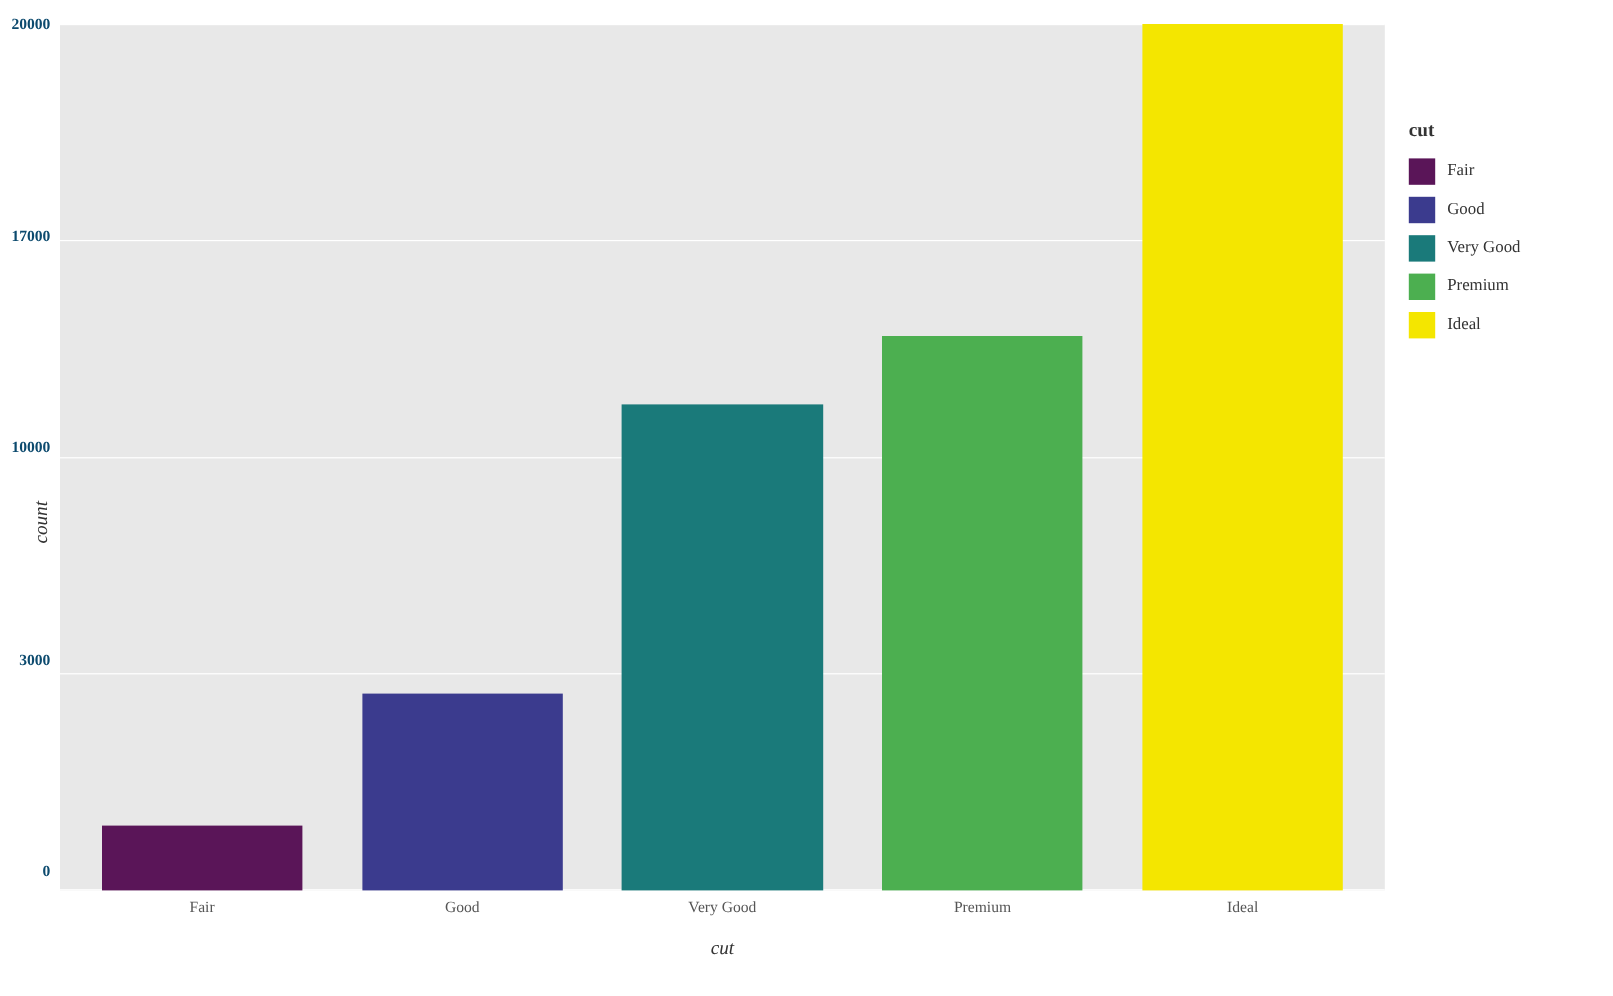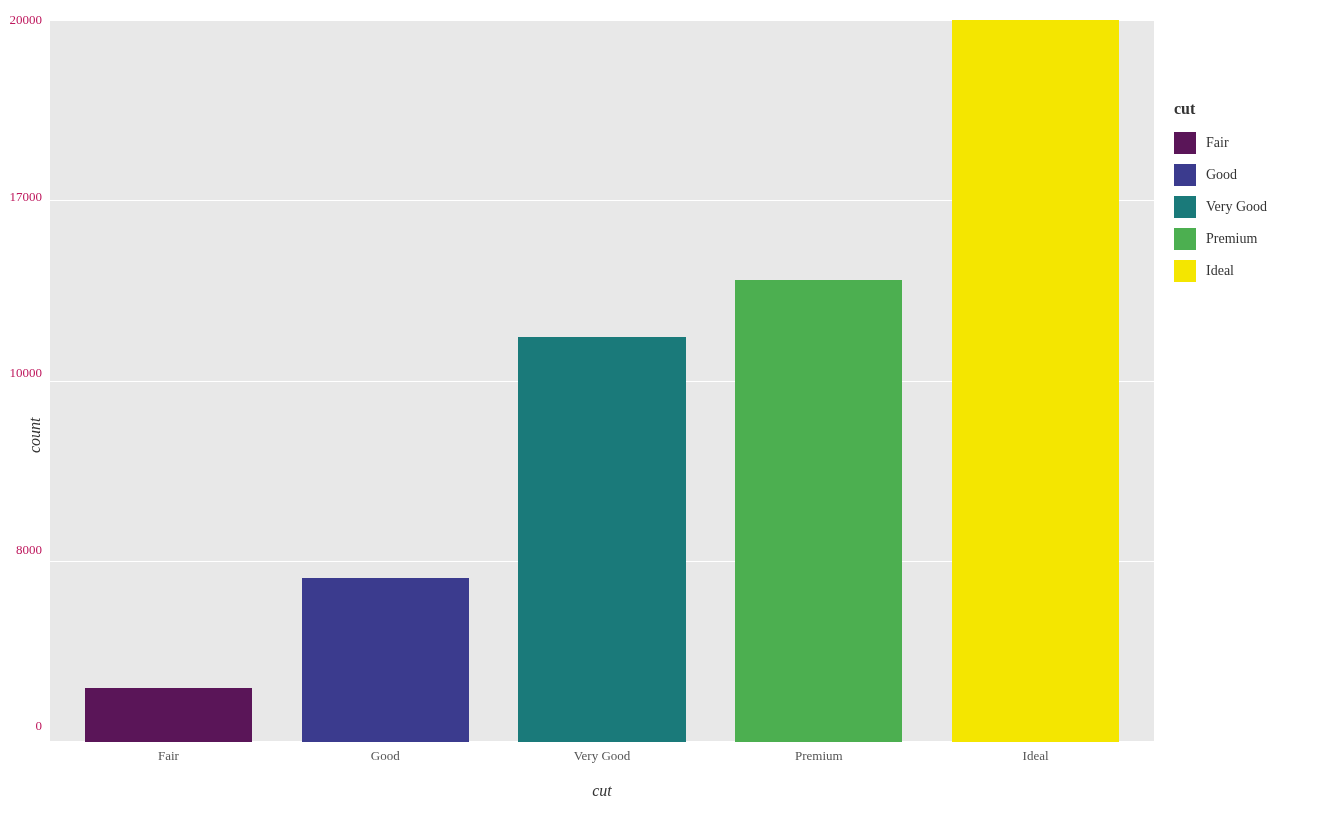--- a/index.html
+++ b/index.html
@@ -88,24 +88,25 @@
       bottom: 0;
       display: flex;
       flex-direction: column;
       justify-content: space-between;
       width: 50px;
       pointer-events: none;
     }
 
     .y-tick-label {
       font-size: 13px;
-      color: #be185d;
+      color: #0c4a6e;
       text-align: right;
       padding-right: 8px;
       transform: translateY(-50%);
+      font-weight: bold;
     }
     .y-tick-label:first-child {
       transform: translateY(-50%);
     }
 
     
     .bars-container {
       position: absolute;
       bottom: 0;
       left: 0;
@@ -208,21 +209,21 @@
               <div class="grid-line"></div>
               <div class="grid-line"></div>
               <div class="grid-line"></div>
               <div class="grid-line"></div>
             </div>
 
           <div class="y-ticks" id="y-ticks">
               <div class="y-tick-label">20000</div>
               <div class="y-tick-label">17000</div>
               <div class="y-tick-label">10000</div>
-              <div class="y-tick-label">8000</div>
+              <div class="y-tick-label">3000</div>
               <div class="y-tick-label">0</div>
             </div>
 
           <div class="bars-container" id="bars-container">
               <div class="bar-group">
                 <div class="bar" style="height: 7.47065%; background-color: rgb(90, 21, 88);"></div>
               </div>
               <div class="bar-group">
                 <div class="bar" style="height: 22.7646%; background-color: rgb(59, 59, 142);"></div>
               </div>

